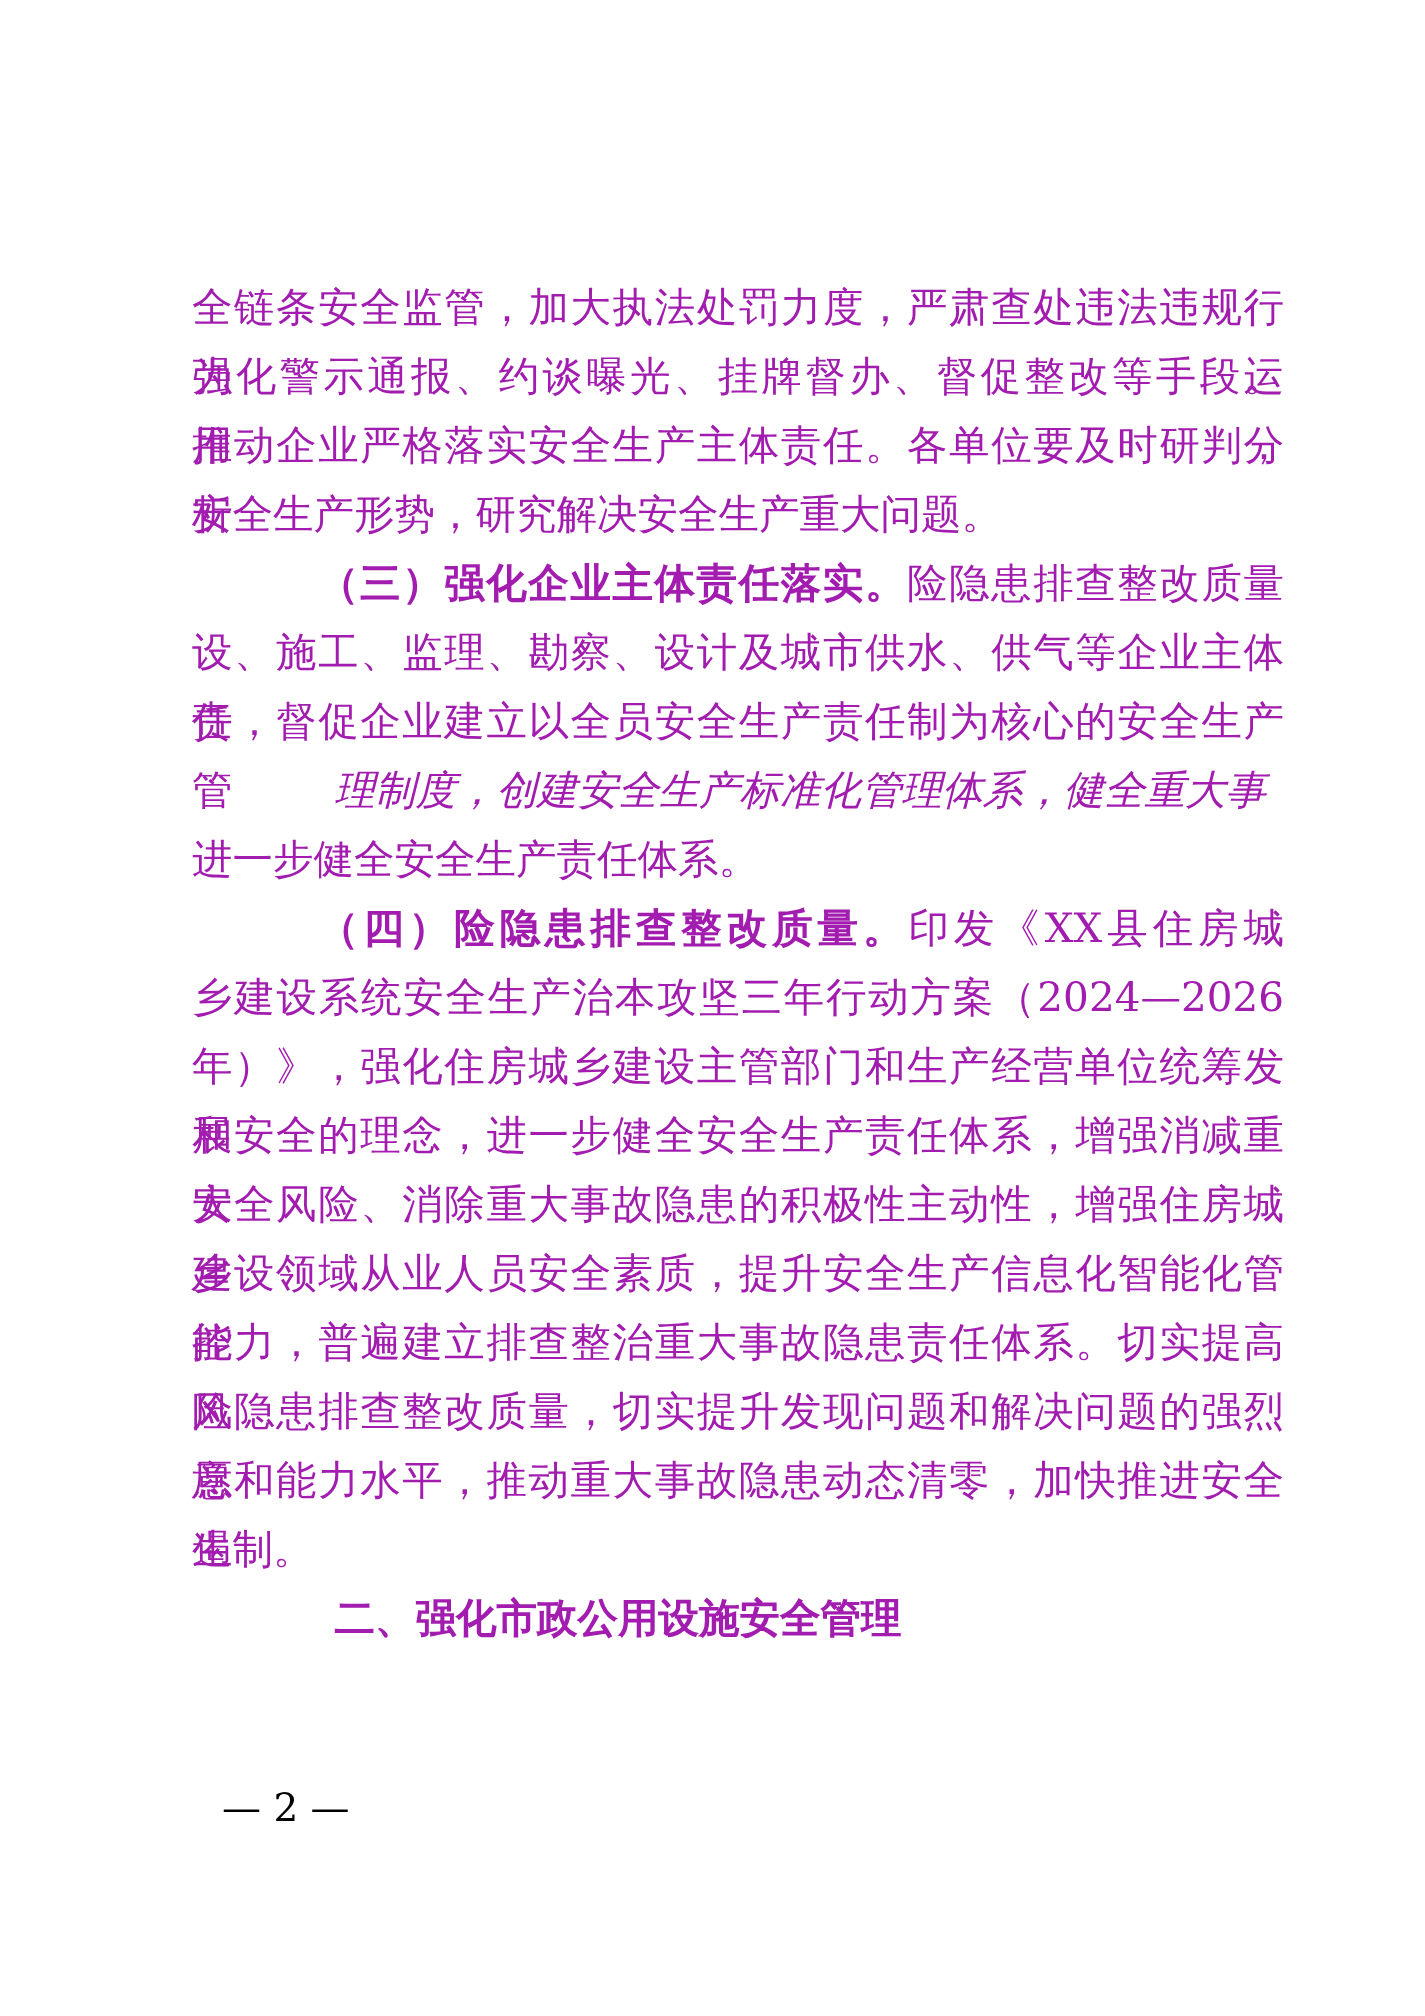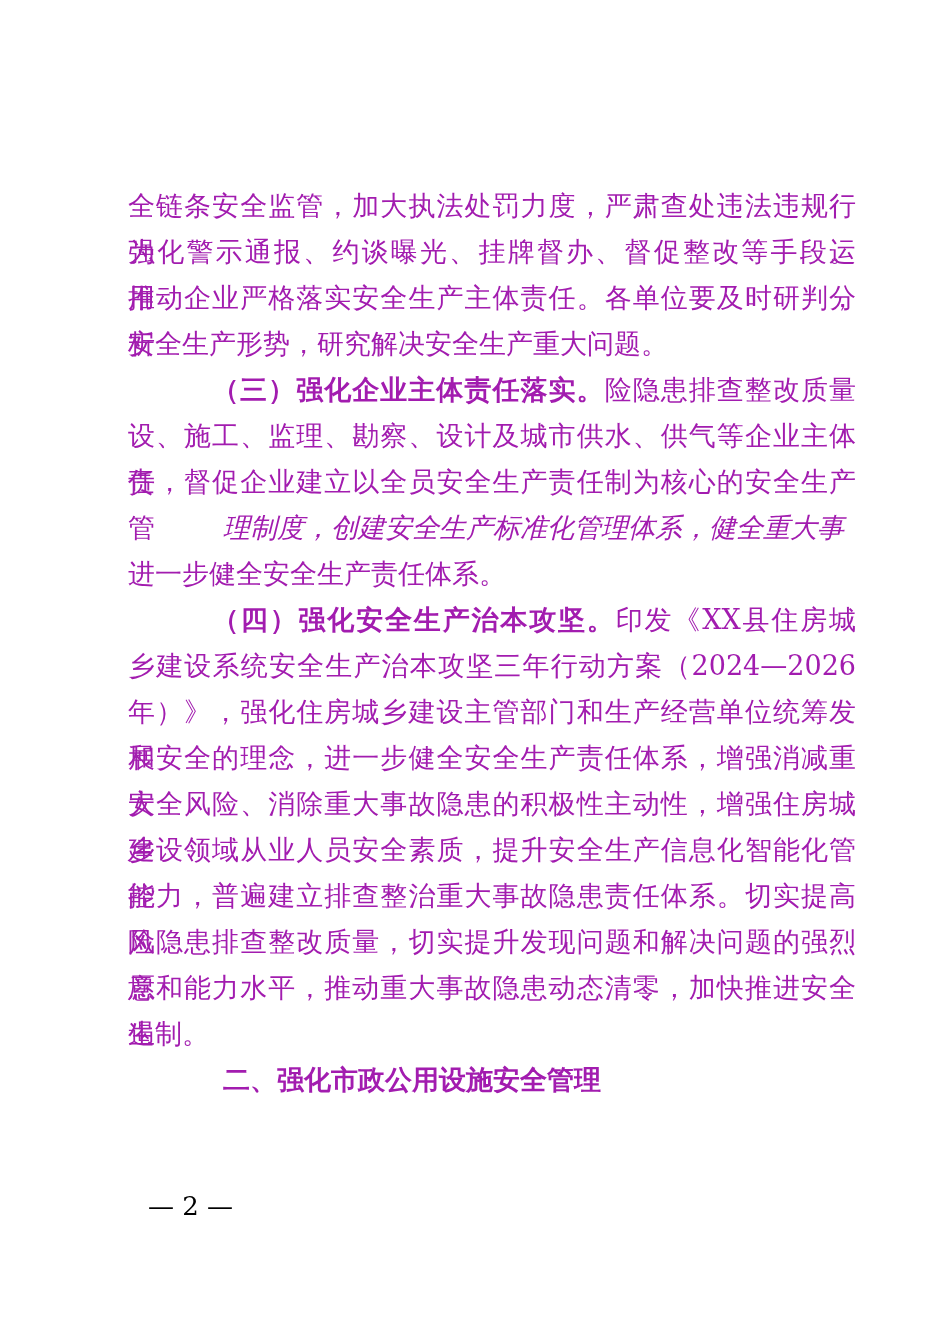--- a/index.html
+++ b/index.html
@@ -59,21 +59,21 @@
   <div class="text-block">
       <div class="line justify"><span>全链条安全监管，加大执法处罚力度，严肃查处违法违规行为。</span></div>
       <div class="line justify"><span>强化警示通报、约谈曝光、挂牌督办、督促整改等手段运用，</span></div>
       <div class="line justify"><span>推动企业严格落实安全生产主体责任。各单位要及时研判分析</span></div>
       <div class="line"><span>安全生产形势，研究解决安全生产重大问题。</span></div>
       <div class="line justify" style="padding-left: 84px;"><span class="bold">（三）强化企业主体责任落实。</span><span>险隐患排查整改质量</span></div>
       <div class="line justify"><span>设、施工、监理、勘察、设计及城市供水、供气等企业主体责</span></div>
       <div class="line justify"><span>任，督促企业建立以全员安全生产责任制为核心的安全生产管</span></div>
       <div class="line" style="padding-left: 95px; font-style: italic;"><span>理制度，创建安全生产标准化管理体系，健全重大事</span></div>
       <div class="line"><span>进一步健全安全生产责任体系。</span></div>
-      <div class="line justify" style="padding-left: 84px;"><span class="bold">（四）强化安全生产治本攻坚。</span><span>印发《XX县住房城</span></div>
+      <div class="line justify" style="padding-left: 84px;"><span class="bold">（四）险隐患排查整改质量。</span><span>印发《XX县住房城</span></div>
       <div class="line justify"><span>乡建设系统安全生产治本攻坚三年行动方案（2024—2026</span></div>
       <div class="line justify"><span>年）》，强化住房城乡建设主管部门和生产经营单位统筹发展</span></div>
       <div class="line justify"><span>和安全的理念，进一步健全安全生产责任体系，增强消减重大</span></div>
       <div class="line justify"><span>安全风险、消除重大事故隐患的积极性主动性，增强住房城乡</span></div>
       <div class="line justify"><span>建设领域从业人员安全素质，提升安全生产信息化智能化管控</span></div>
       <div class="line justify"><span>能力，普遍建立排查整治重大事故隐患责任体系。切实提高风</span></div>
       <div class="line justify"><span>险隐患排查整改质量，切实提升发现问题和解决问题的强烈意</span></div>
       <div class="line justify"><span>愿和能力水平，推动重大事故隐患动态清零，加快推进安全生</span></div>
       <div class="line"><span>遏制。</span></div>
       <div class="line heading" style="padding-left: 95px;"><span class="bold">二、强化市政公用设施安全管理</span></div>

